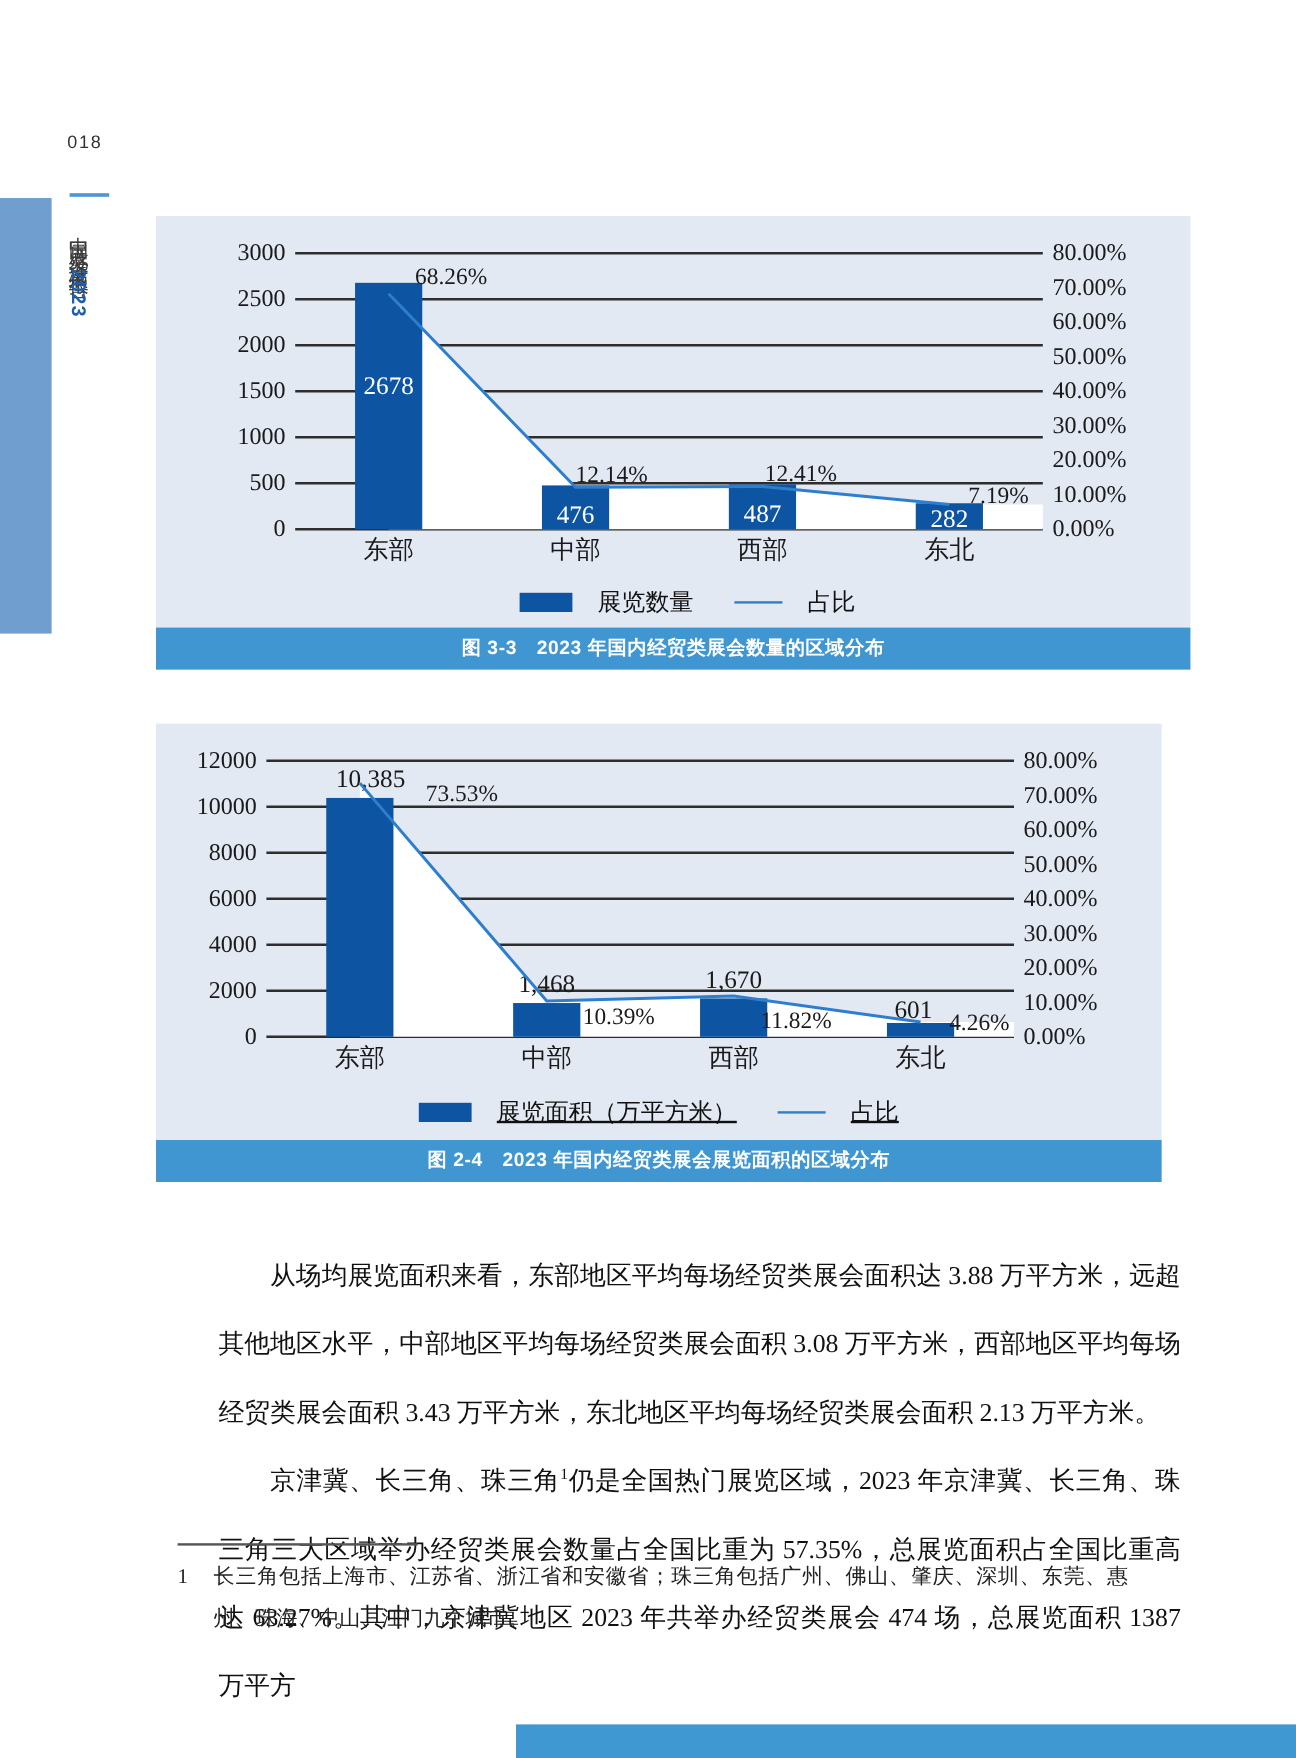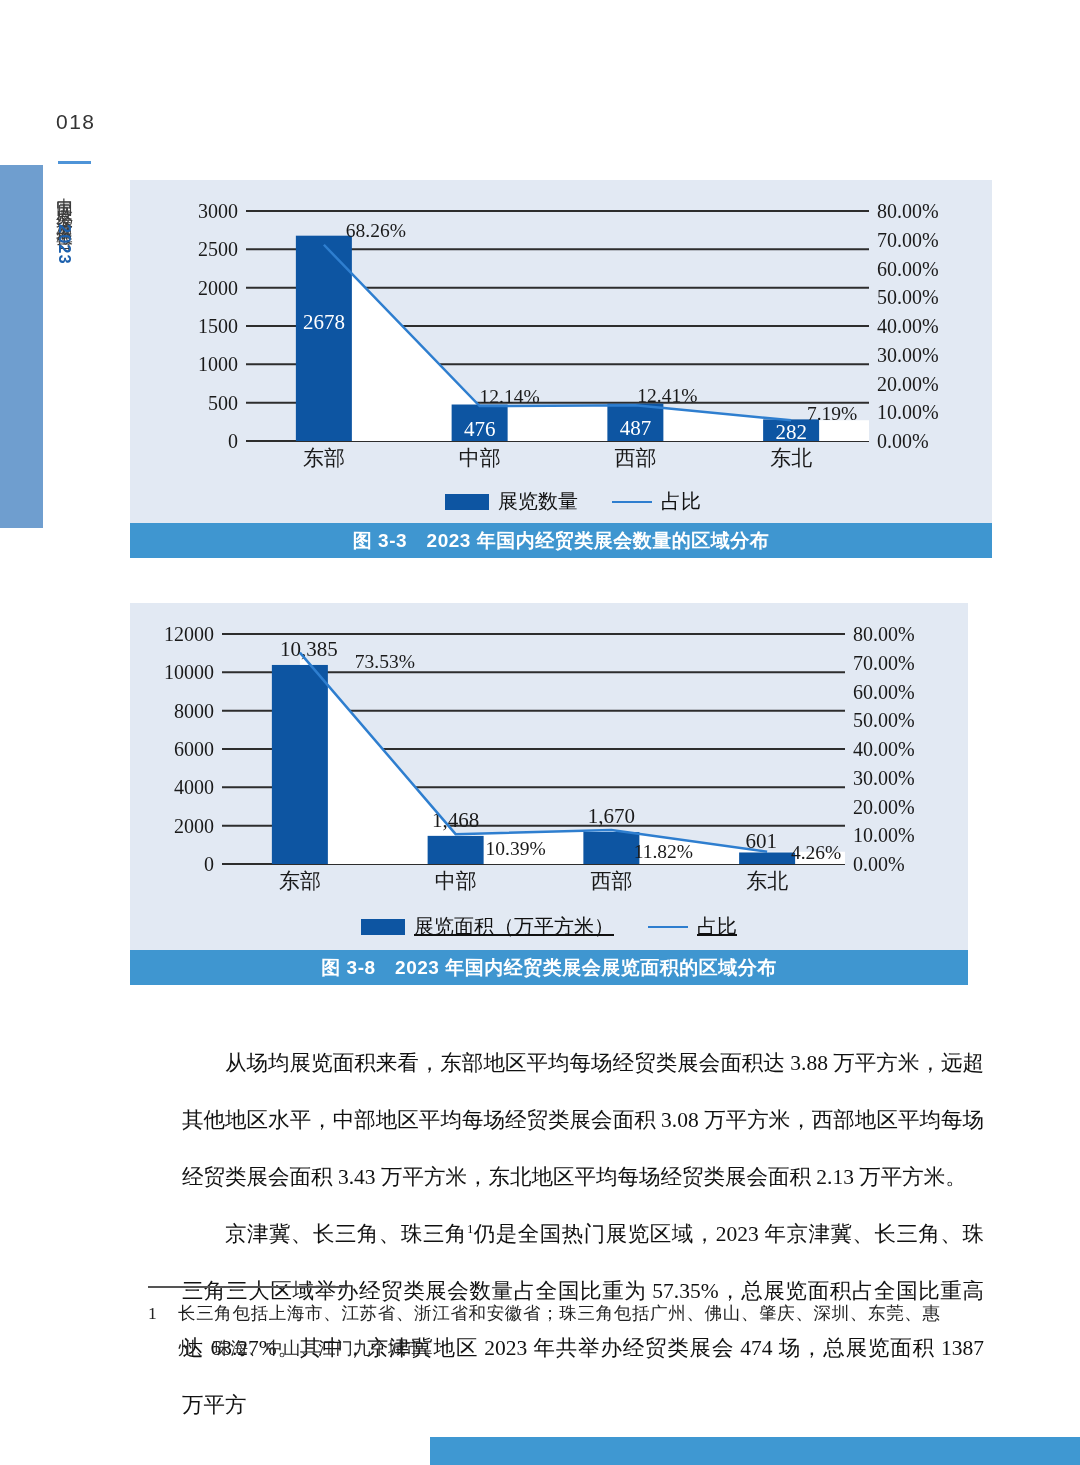--- a/index.html
+++ b/index.html
@@ -1,42 +1,42 @@
 <!DOCTYPE html>
 <html><head>
 <meta charset="utf-8">
 <style>
   html,body{margin:0;padding:0;background:#fff;}
   .page{position:relative;width:1080px;height:1465px;background:#fff;overflow:hidden;
         font-family:"Liberation Serif","DejaVu Serif",serif;color:#111;}
 
   
   .side-strip{position:absolute;left:0;top:165px;width:43px;height:363px;background:#6f9ecf;}
-  .page-num{position:absolute;left:56px;top:110px;font-size:21px;letter-spacing:1.5px;color:#333;
+  .page-num{position:absolute;left:56px;top:110px;font-size:15px;letter-spacing:1.5px;color:#333;
             font-family:"Liberation Sans","DejaVu Sans",sans-serif;}
   .accent-rule{position:absolute;left:58px;top:161px;width:33px;height:3px;background:#4e94d8;}
   .v-title{position:absolute;left:54px;top:184px;writing-mode:vertical-rl;text-orientation:mixed;
            font-family:"Liberation Sans","DejaVu Sans",sans-serif;font-size:16.5px;letter-spacing:4px;color:#3b3b3b;}
   .v-title .year{color:#1c60ad;font-weight:bold;letter-spacing:1px;}
 
   
   .card{position:absolute;left:130px;width:838px;background:#e2e9f3;}
   .card1{top:180px;height:378px;padding-left:24px;}
   .card2{top:603px;height:382px;text-decoration:underline;}
   .card svg{display:block;}
   .legend{display:flex;justify-content:center;align-items:center;gap:34px;
           font-size:20px;color:#111;}
   .card1 .legend{height:43px;}
   .card2 .legend{height:47px;align-items:center;}
-  .leg-item{display:inline-flex;align-items:center;gap:9px;}
+  .leg-item{display:inline-flex;align-items:center;gap:21px;}
   .sw-bar{display:inline-block;width:44px;height:16px;background:#0d55a2;}
   .sw-line{display:inline-block;width:40px;height:0;border-top:2.5px solid #2e7ecf;}
   .caption{position:absolute;left:0;bottom:0;width:100%;height:35px;background:#3f96d0;color:#fff;
            display:flex;align-items:center;justify-content:center;
-           font-family:"Liberation Sans","DejaVu Sans",sans-serif;font-size:19px;font-weight:bold;letter-spacing:.5px;}
+           font-family:"Liberation Sans","DejaVu Sans",sans-serif;font-size:16px;font-weight:bold;letter-spacing:.5px;}
 
   
   svg text{font-family:"Liberation Serif","DejaVu Serif",serif;fill:#1a1a1a;}
   .tick{font-size:20px;}
   .cat{font-size:21px;}
   .blab{font-size:21px;}
   .blab-in{font-size:21px;fill:#fff;}
   .plab{font-size:19.5px;}
 
   
@@ -170,21 +170,21 @@
     <div class="legend" id="legend1">
         <span class="leg-item">
           <span class="sw-bar"></span>
           <span>展览面积（万平方米）</span>
         </span>
         <span class="leg-item">
           <span class="sw-line"></span>
           <span>占比</span>
         </span>
       </div>
-    <div class="caption">图 3-8　2023 年国内经贸类展会展览面积的区域分布</div>
+    <div class="caption">图 2-4　2023 年国内经贸类展会展览面积的区域分布</div>
   </div>
 
   <div class="body-text">
     <p><span>从场均展览面积来看，东部地区平均每场经贸类展会面积达 3.88 万平方米，远超其他地区水平，中部地区平均每场经贸类展会面积 3.08 万平方米，西部地区平均每场经贸类展会面积 3.43 万平方米，东北地区平均每场经贸类展会面积 2.13 万平方米。</span></p>
     <p><span>京津冀、长三角、珠三角</span><sup>1</sup><span>仍是全国热门展览区域，2023 年京津冀、长三角、珠三角三大区域举办经贸类展会数量占全国比重为 57.35%，总展览面积占全国比重高达 63.27%。其中，京津冀地区 2023 年共举办经贸类展会 474 场，总展览面积 1387 万平方</span></p>
   </div>
 
   <div class="fn-rule"></div>
   <div class="footnote">
     <span class="fn-marker">1</span>

